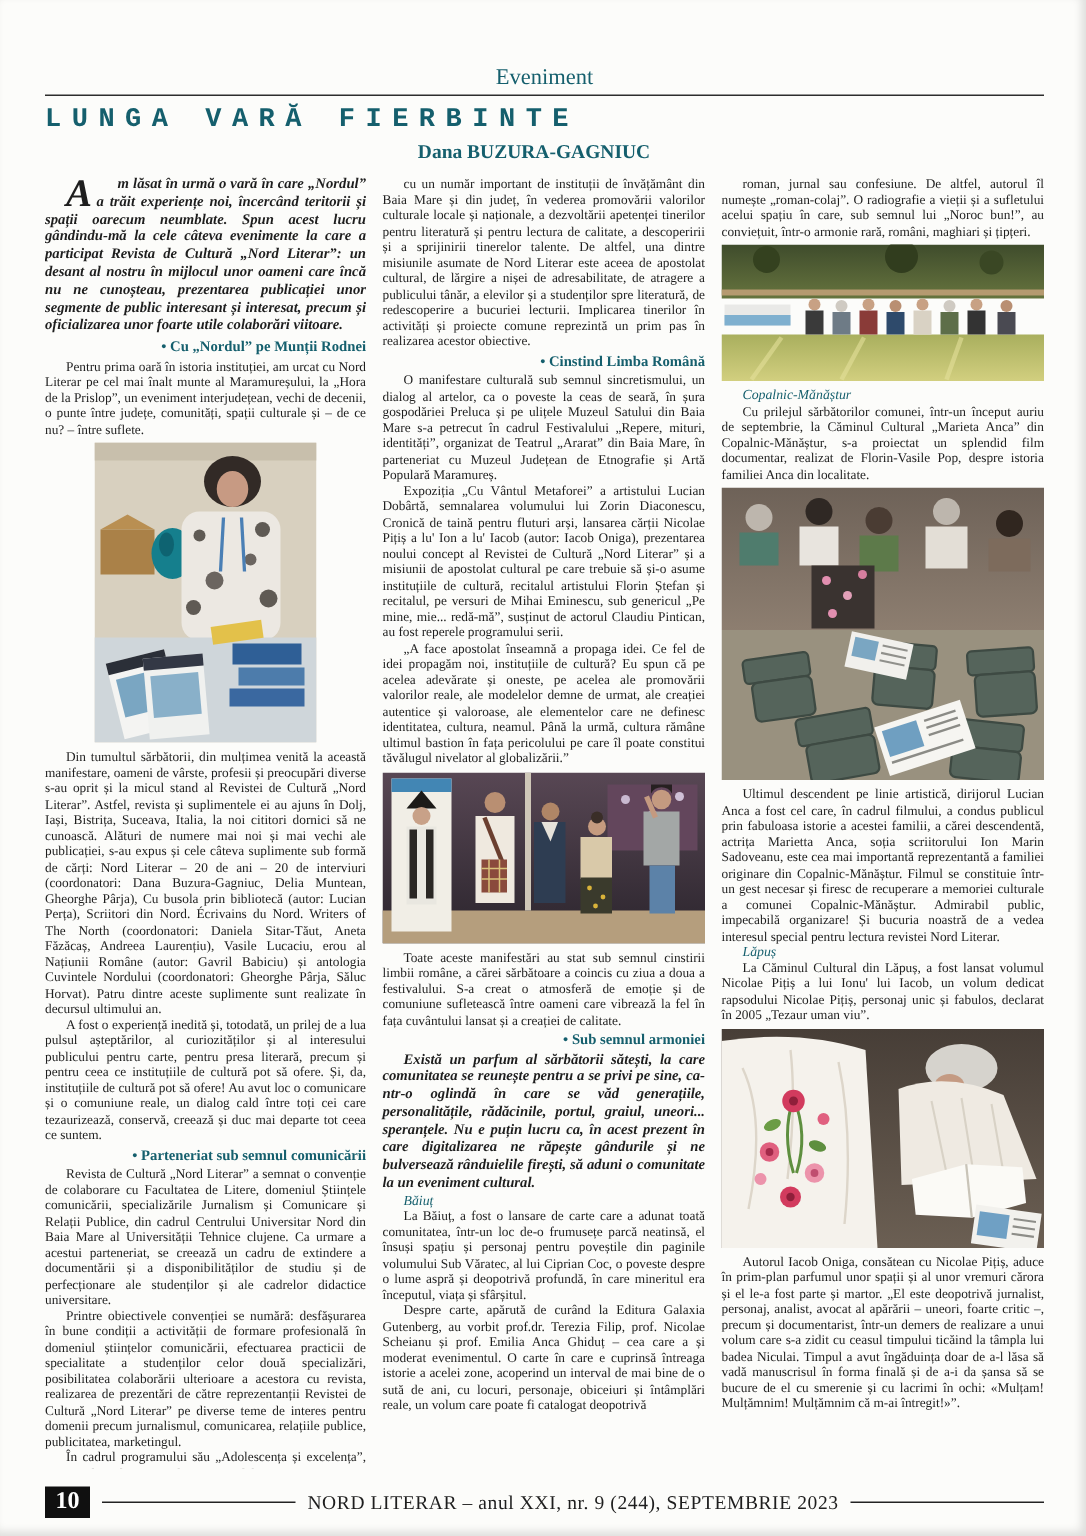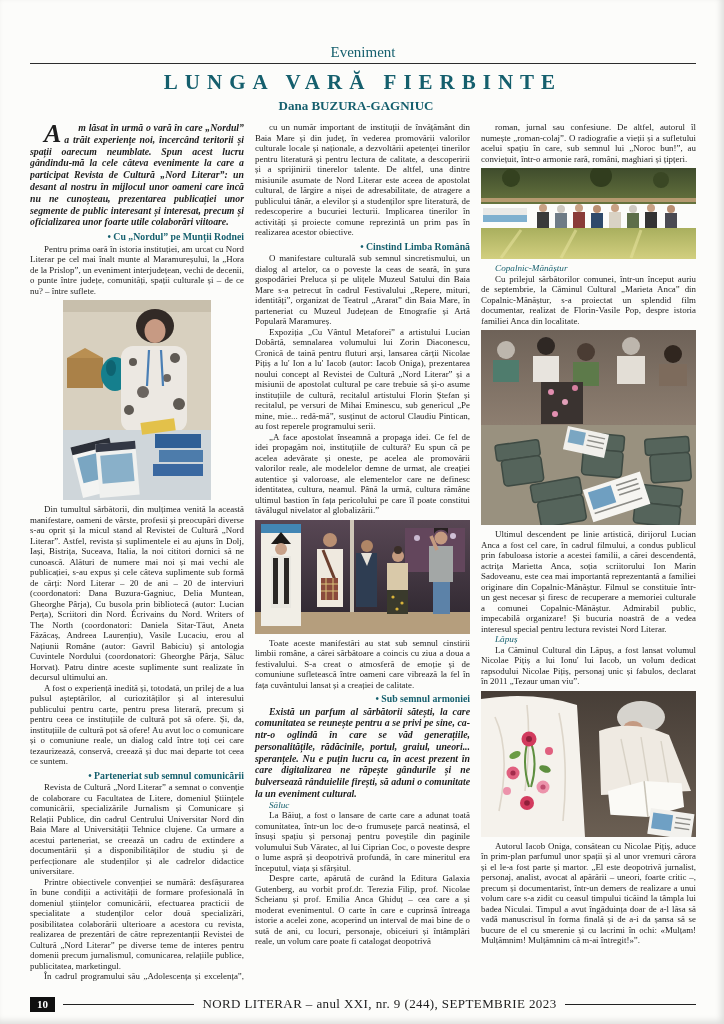--- a/index.html
+++ b/index.html
@@ -2,36 +2,36 @@
 <html lang="ro" style="--accent: #155f6d;"><head>
 <meta charset="utf-8">
 <style>
   html,body{margin:0;padding:0;background:#d6d6d3;}
   .page{position:relative;width:724px;height:1024px;background:#fcfcfa;overflow:hidden;
         box-sizing:border-box;padding:44px 28px 30px 30px;
         font-family:"Liberation Serif","DejaVu Serif",serif;color:#1e1e1e;
         box-shadow:inset -3px -3px 6px rgba(0,0,0,.12);}
   .section-label{text-align:center;color:var(--accent);font-size:15px;margin:0 0 2px 0;}
   .header-rule{border:0;border-top:1.7px solid #2d2d2d;margin:0 0 4px 0;}
-  .title{margin:6px 0 0 0;text-align:center;color:var(--accent);
-         font-size:21px;font-weight:bold;letter-spacing:7px;}
+  .title{margin:6px 0 0 0;color:var(--accent);
+         font-size:18px;font-weight:bold;letter-spacing:7px;font-family:Liberation Mono, monospace;}
   .author{text-align:center;color:var(--accent);font-weight:bold;font-size:13px;margin:3px 14px 8px 0;}
   .columns{display:flex;gap:11px;height:862px;overflow:hidden;}
   .col{width:215px;text-align:justify;font-size:8.9px;line-height:10.5px;}
   .col p{margin:0;text-indent:14px;}
   .col h2{color:var(--accent);font-size:9.8px;font-weight:bold;text-align:right;margin:4px 0 1px 0;}
   .subplace{color:var(--accent);font-style:italic;text-indent:18px;margin:0;font-size:9.2px;}
   .intro{font-weight:bold;font-style:italic;font-size:9.8px;line-height:11.8px;}
   .intro .rest{font-weight:bold;}
   .dropcap{float:left;font-size:26px;line-height:21px;padding:1px 3px 0 0;font-weight:bold;font-style:italic;}
   .photo{margin:4px auto 4px auto;line-height:0;}
   .photo svg{display:block;}
   .ph-center{display:flex;justify-content:center;}
   .footer{position:absolute;left:30px;right:28px;bottom:12px;display:flex;align-items:center;gap:8px;}
-  .pagenum{background:#101010;color:#fff;font-weight:bold;font-size:11px;padding:1px 7px 2px 7px;}
+  .pagenum{background:#101010;color:#fff;font-weight:bold;font-size:16px;padding:1px 7px 2px 7px;}
   .footer .line{flex:1;border-top:1.4px solid #222;}
   .issue{font-size:13px;letter-spacing:.4px;white-space:nowrap;}
 </style>
 </head>
 <body>
 
 <div class="page">
 
   <div class="masthead">
     <div class="section-label">Eveniment</div>
@@ -137,21 +137,21 @@
           <circle cx="186" cy="18" r="6.5" fill="#c49a80"></circle>
             <path d="M179,14 a8 8 0 0 1 14 0 l0 -6 -14 0 z" fill="#262020"></path>
           <rect x="174" y="26" width="24" height="36" fill="#a3a7a6"></rect>
           <rect x="178" y="62" width="17" height="32" fill="#5c82a8"></rect>
           <line x1="182" y1="30" x2="176" y2="16" stroke="#c49a80" stroke-width="3.5"></line>
         </svg>
       </div>
       <p>Toate aceste manifestări au stat sub semnul cinstirii limbii române, a cărei sărbătoare a coincis cu ziua a doua a festivalului. S-a creat o atmosferă de emoție și de comuniune sufletească între oameni care vibrează la fel în fața cuvântului lansat și a creației de calitate.</p>
       <h2>• Sub semnul armoniei</h2>
       <p class="intro">Există un parfum al sărbătorii sătești, la care comunitatea se reunește pentru a se privi pe sine, ca-ntr-o oglindă în care se văd generațiile, personalitățile, rădăcinile, portul, graiul, uneori... speranțele. Nu e puțin lucru ca, în acest prezent în care digitalizarea ne răpește gândurile și ne bulversează rânduielile firești, să aduni o comunitate la un eveniment cultural.</p>
-      <p class="subplace">Săluc</p>
+      <p class="subplace">Băiuț</p>
       <p>La Băiuț, a fost o lansare de carte care a adunat toată comunitatea, într-un loc de-o frumusețe parcă neatinsă, el însuși spațiu și personaj pentru poveștile din paginile volumului Sub Văratec, al lui Ciprian Coc, o poveste despre o lume aspră și deopotrivă profundă, în care mineritul era începutul, viața și sfârșitul.</p>
       <p>Despre carte, apărută de curând la Editura Galaxia Gutenberg, au vorbit prof.dr. Terezia Filip, prof. Nicolae Scheianu și prof. Emilia Anca Ghiduț – cea care a și moderat evenimentul. O carte în care e cuprinsă întreaga istorie a acelei zone, acoperind un interval de mai bine de o sută de ani, cu locuri, personaje, obiceiuri și întâmplări reale, un volum care poate fi catalogat deopotrivă</p>
     </div>
 
     <div class="col">
       <p>roman, jurnal sau confesiune. De altfel, autorul îl numește „roman-colaj”. O radiografie a vieții și a sufletului acelui spațiu în care, sub semnul lui „Noroc bun!”, au conviețuit, într-o armonie rară, români, maghiari și țipțeri.</p>
       <div class="photo">
         <svg width="215" height="91" viewBox="0 0 215 91">
           <defs>
             <linearGradient id="g3a" x1="0" y1="0" x2="0" y2="1">
@@ -250,21 +250,21 @@
           </g>
           <g transform="rotate(12 105 112)">
             <rect x="84" y="100" width="42" height="24" fill="#f1f0ec"></rect>
             <rect x="87" y="103" width="16" height="13" fill="#7aa6c2"></rect>
             <path d="M106,105 h17 M106,110 h17 M106,115 h17" stroke="#90908b" stroke-width="1.4"></path>
           </g>
         </svg>
       </div>
       <p>Ultimul descendent pe linie artistică, dirijorul Lucian Anca a fost cel care, în cadrul filmului, a condus publicul prin fabuloasa istorie a acestei familii, a cărei descendentă, actrița Marietta Anca, soția scriitorului Ion Marin Sadoveanu, este cea mai importantă reprezentantă a familiei originare din Copalnic-Mănăștur. Filmul se constituie într-un gest necesar și firesc de recuperare a memoriei culturale a comunei Copalnic-Mănăștur. Admirabil public, impecabilă organizare! Și bucuria noastră de a vedea interesul special pentru lectura revistei Nord Literar.</p>
       <p class="subplace">Lăpuș</p>
-      <p>La Căminul Cultural din Lăpuș, a fost lansat volumul Nicolae Pițiș a lui Ionu' lui Iacob, un volum dedicat rapsodului Nicolae Pițiș, personaj unic și fabulos, declarat în 2011 „Tezaur uman viu”.</p>
+      <p>La Căminul Cultural din Lăpuș, a fost lansat volumul Nicolae Pițiș a lui Ionu' lui Iacob, un volum dedicat rapsodului Nicolae Pițiș, personaj unic și fabulos, declarat în 2005 „Tezaur uman viu”.</p>
       <div class="photo">
         <svg width="215" height="146" viewBox="0 0 215 146">
           <defs>
               <linearGradient id="g5" x1="0" y1="0" x2="0" y2="1">
                 <stop offset="0" stop-color="#473e37"></stop>
                 <stop offset="1" stop-color="#6b5f53"></stop>
               </linearGradient>
             </defs>
           <rect width="215" height="146" fill="url(#g5)"></rect>
           <ellipse cx="160" cy="26" rx="24" ry="16" fill="#d6d3cd"></ellipse>

